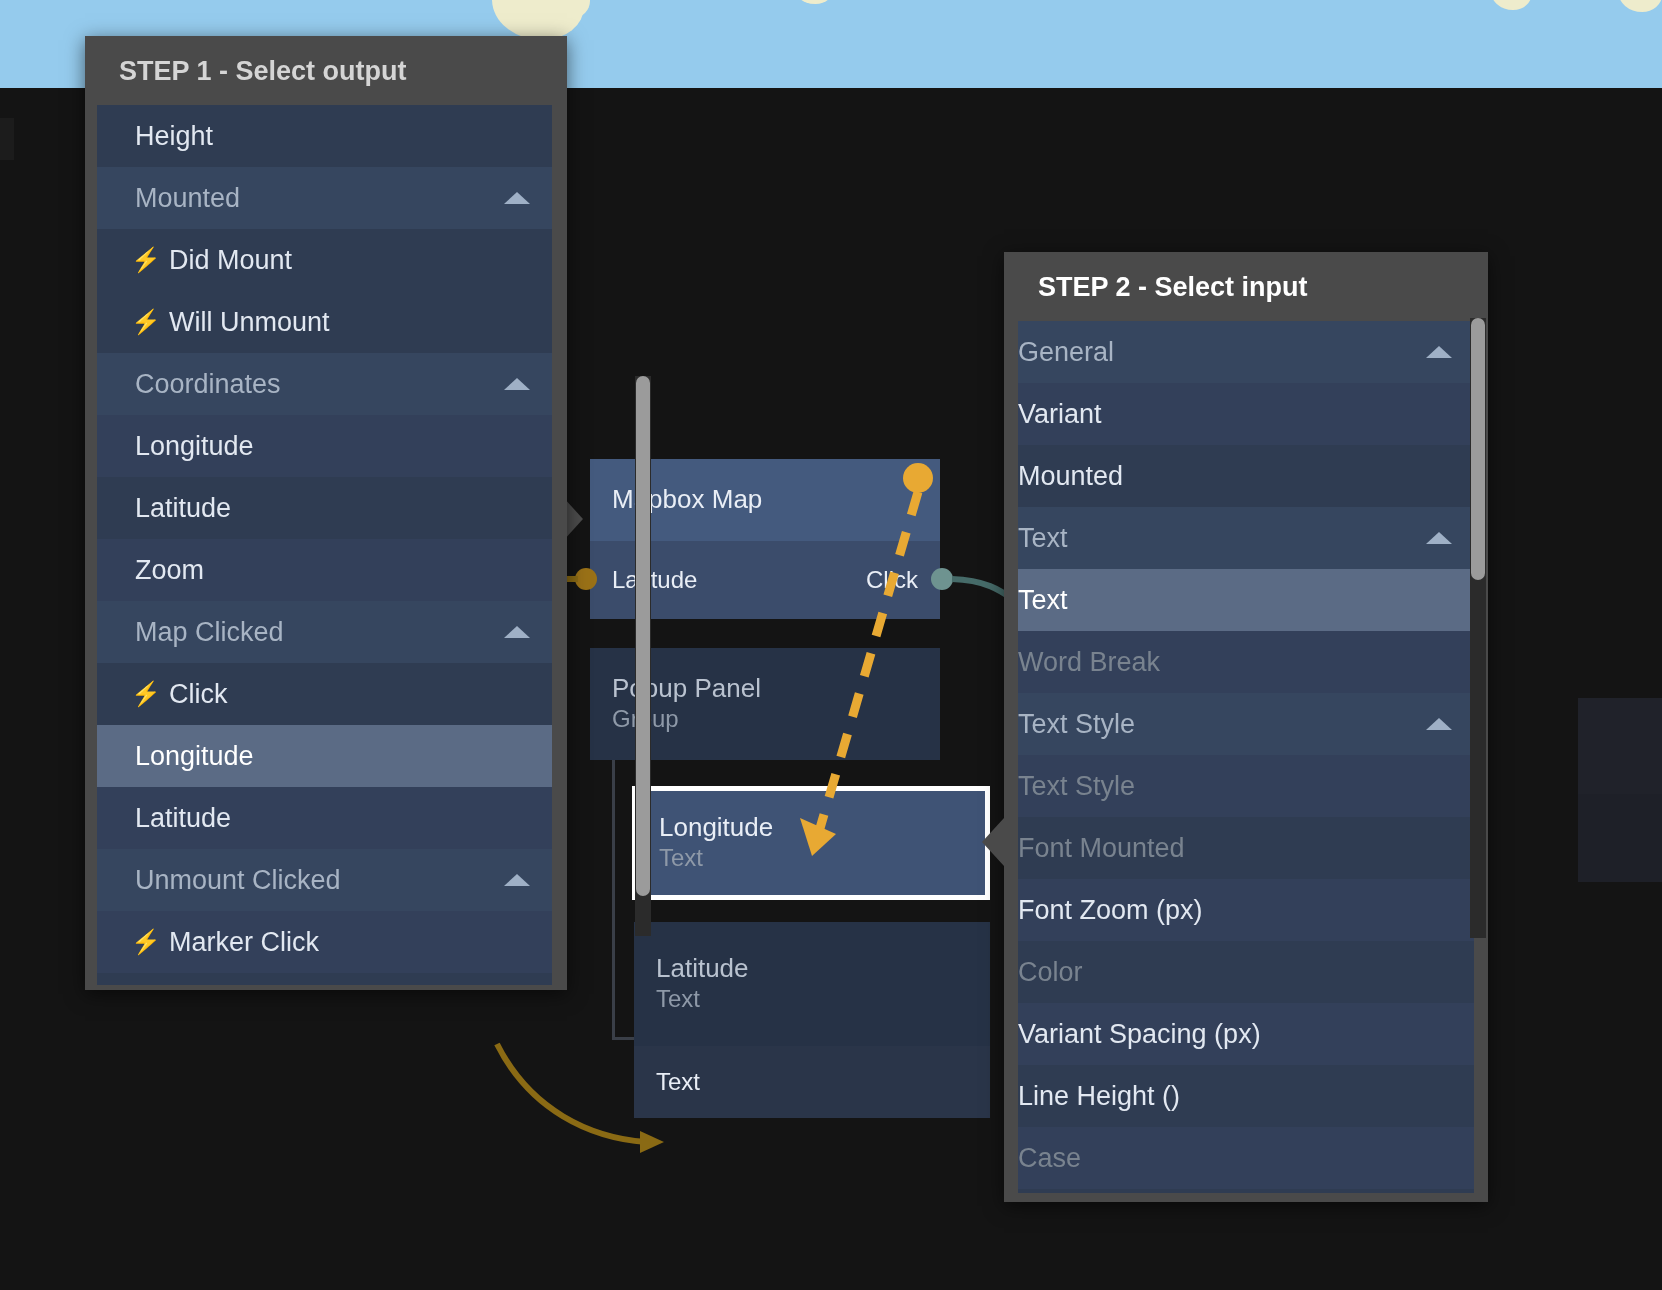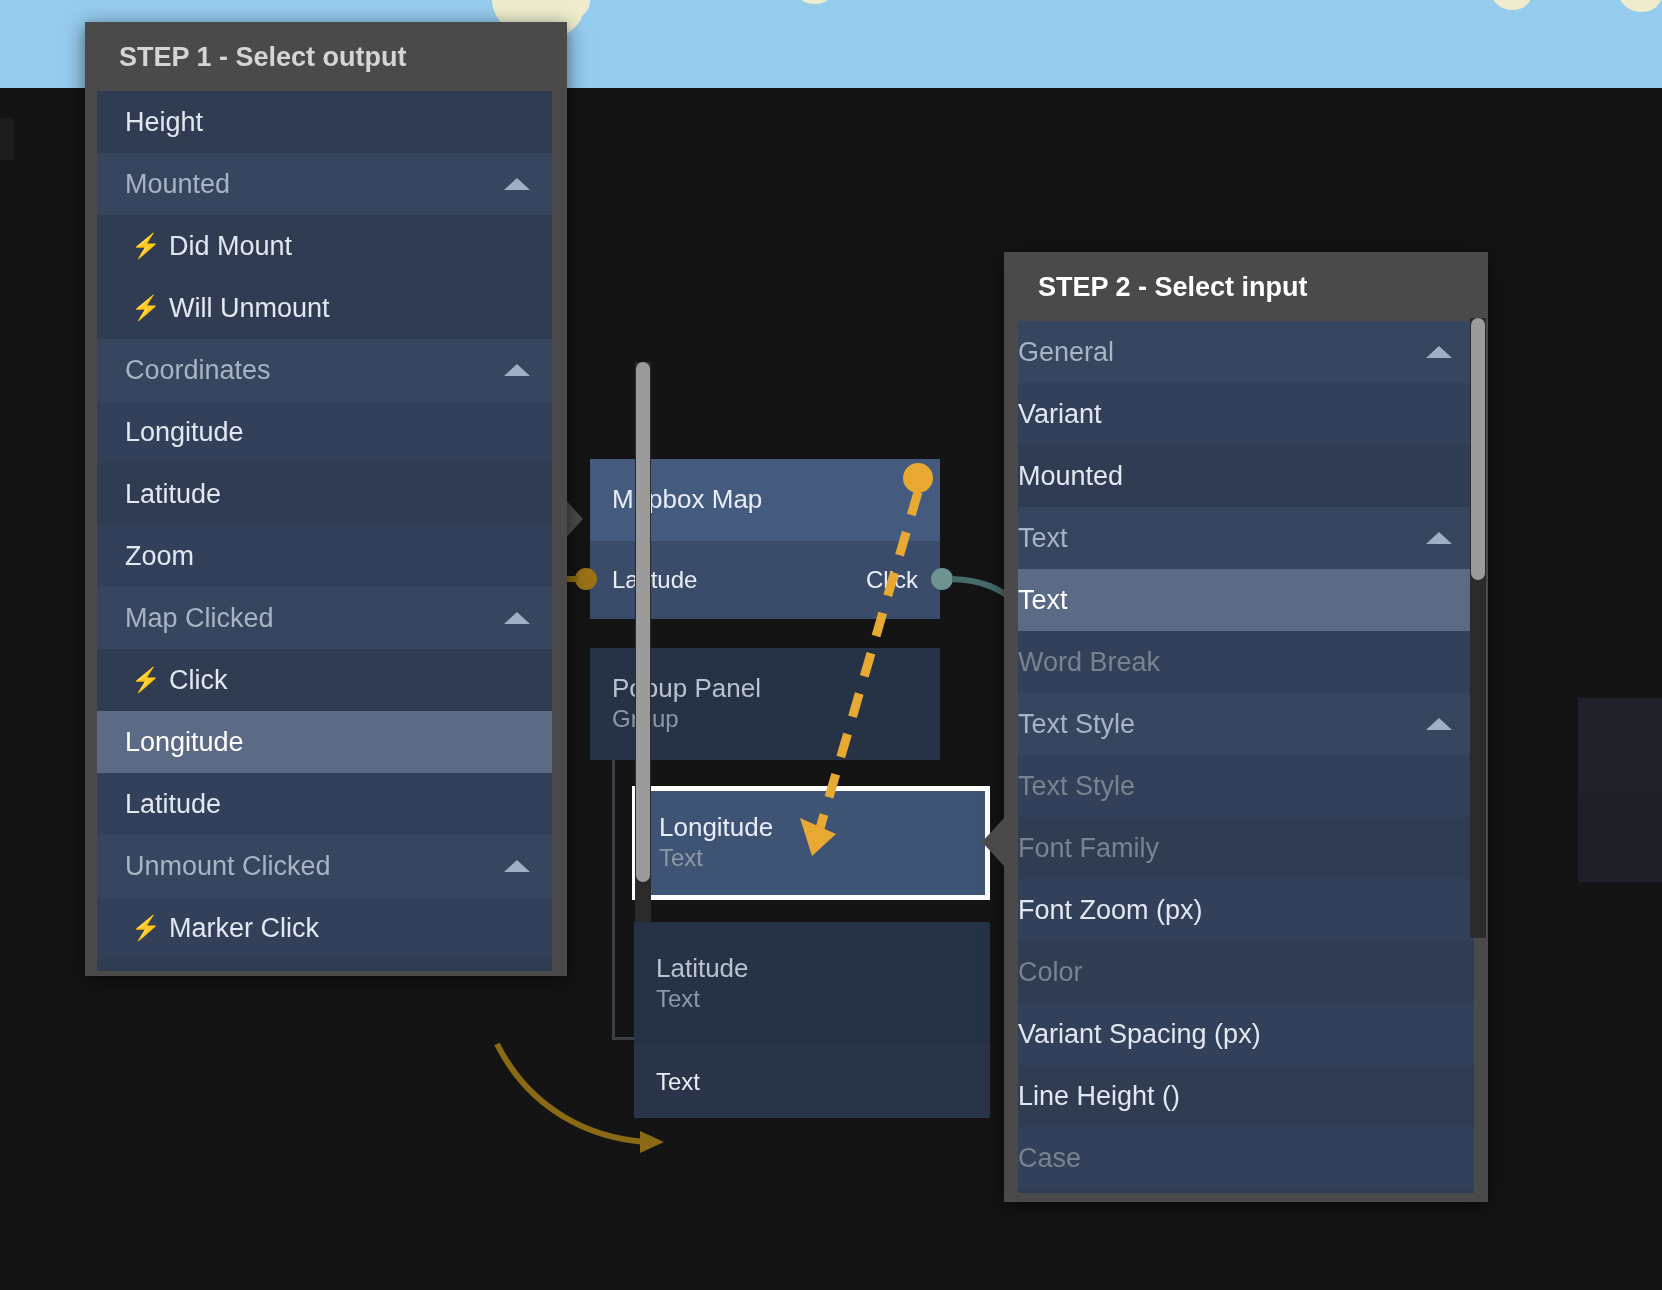--- a/index.html
+++ b/index.html
@@ -216,23 +216,23 @@
     position: absolute;
     background: #2b2b2b;
   }
   .scrollbar-thumb {
     position: absolute;
     background: #9b9b9b;
     border-radius: 7px;
   }
 
   
-  #step1 { left: 85px; top: 22px; width: 482px; height: 954px; }
+  #step1 { left: 85px; top: 36px; width: 482px; height: 954px; }
   #step1 .menu-list { width: 455px; height: 880px; margin-left: 12px; }
-  #step1 .menu-item { padding-left: 28px; padding-right: 18px; height: 62px; }
+  #step1 .menu-item { padding-left: 38px; padding-right: 18px; height: 62px; }
   #step1 .menu-item.indent { padding-left: 34px; }
 
   
   #step2 { left: 1004px; top: 252px; width: 484px; height: 950px; background: #4a4a4a; }
   #step2 .menu-list { width: 456px; height: 872px; margin-left: 14px; }
   #step2 .menu-item { padding-right: 18px; height: 62px; }
 
   
   .notch {
     position: absolute;
@@ -450,21 +450,21 @@
           </span>
           <span class="caret"></span>
         </div>
         <div class="menu-item leaf disabled alt">
           <span class="label-wrap">
             <span>Text Style</span>
           </span>
         </div>
         <div class="menu-item leaf disabled">
           <span class="label-wrap">
-            <span>Font Family</span>
+            <span>Font Mounted</span>
           </span>
         </div>
         <div class="menu-item leaf alt">
           <span class="label-wrap">
             <span>Font Zoom (px)</span>
           </span>
         </div>
         <div class="menu-item leaf disabled">
           <span class="label-wrap">
             <span>Color</span>

